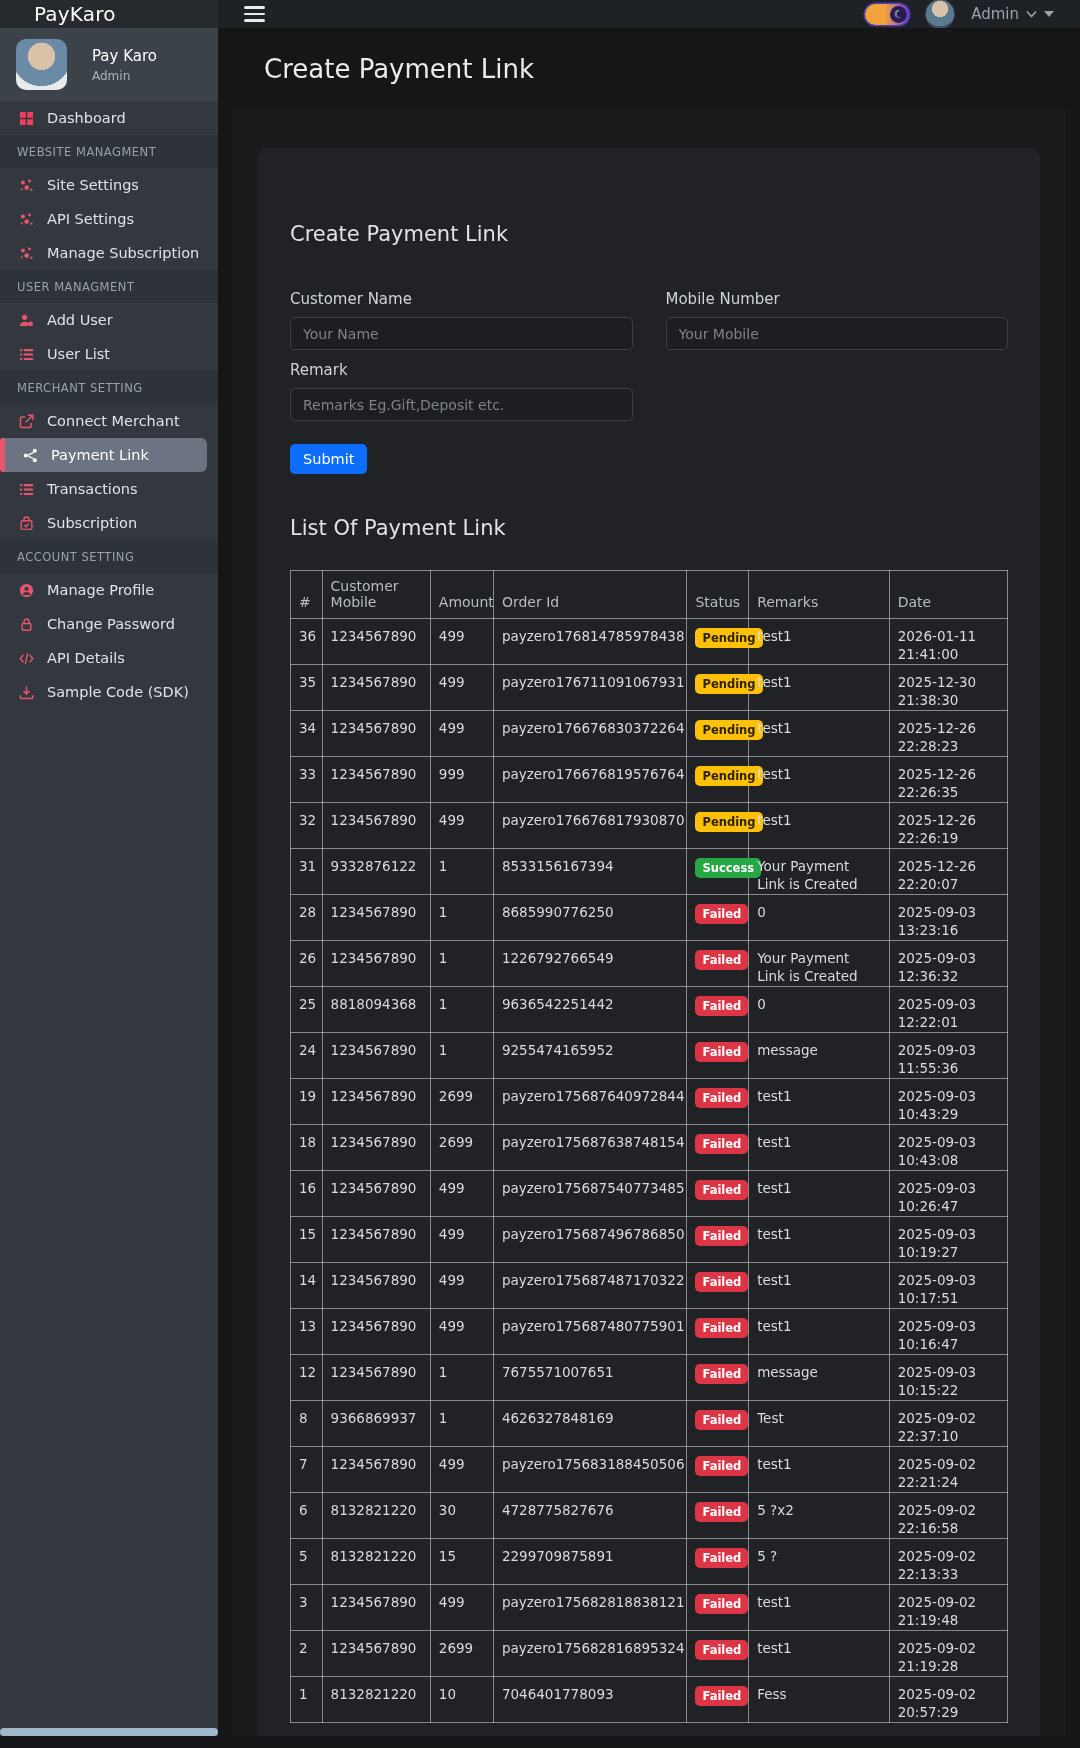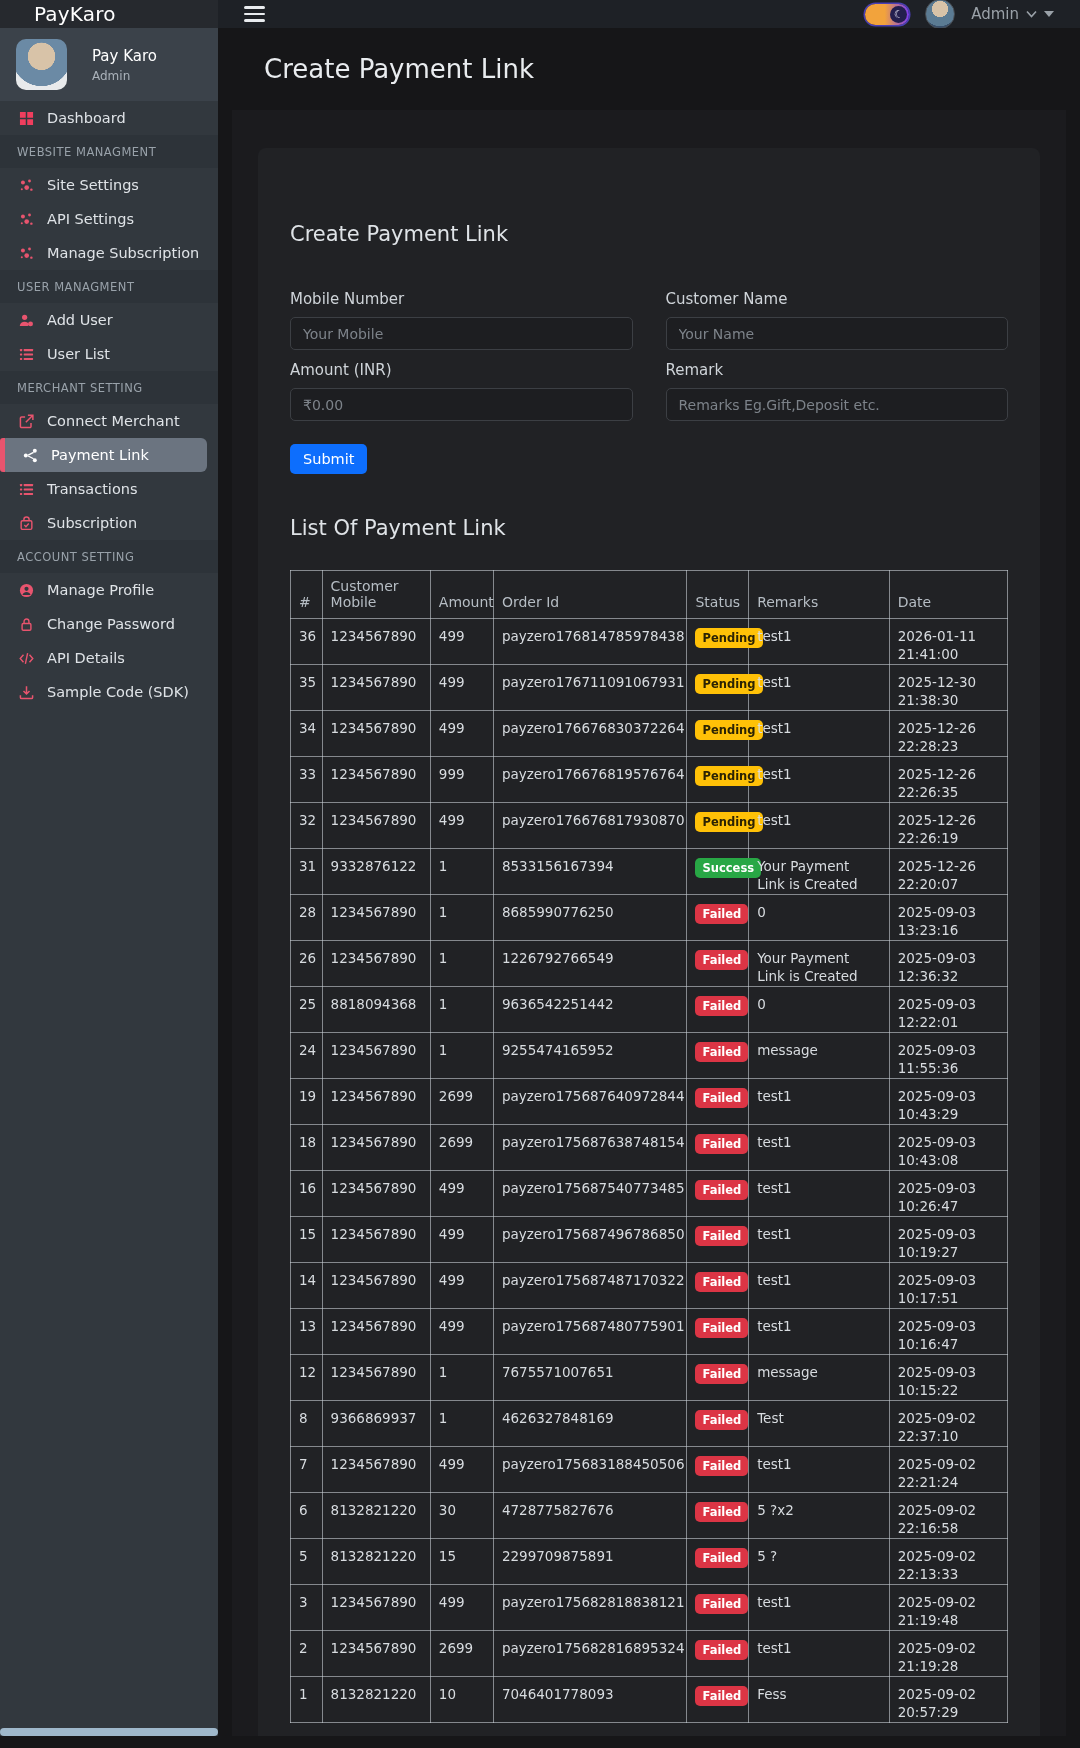--- a/index.html
+++ b/index.html
@@ -274,30 +274,26 @@
 
   <main>
     <h1 class="page-title">Create Payment Link</h1>
     <div class="content-wrap">
       <div class="card">
 
         <h2 class="section-title">Create Payment Link</h2>
 
         <div class="form-grid">
           <div class="field">
-            <label>Mobile Number</label>
-            <input type="text" placeholder="Your Mobile" style="">
-          </div>
-          <div class="field">
             <label>Customer Name</label>
             <input type="text" placeholder="Your Name" style="">
           </div>
           <div class="field">
-            <label>Amount (INR)</label>
-            <input type="text" placeholder="₹0.00" style="">
+            <label>Mobile Number</label>
+            <input type="text" placeholder="Your Mobile" style="">
           </div>
           <div class="field">
             <label>Remark</label>
             <input type="text" placeholder="Remarks Eg.Gift,Deposit etc." style="">
           </div>
         </div>
 
         <button class="submit-btn">Submit</button>
 
         <h2 class="section-title list-title">List Of Payment Link</h2>

